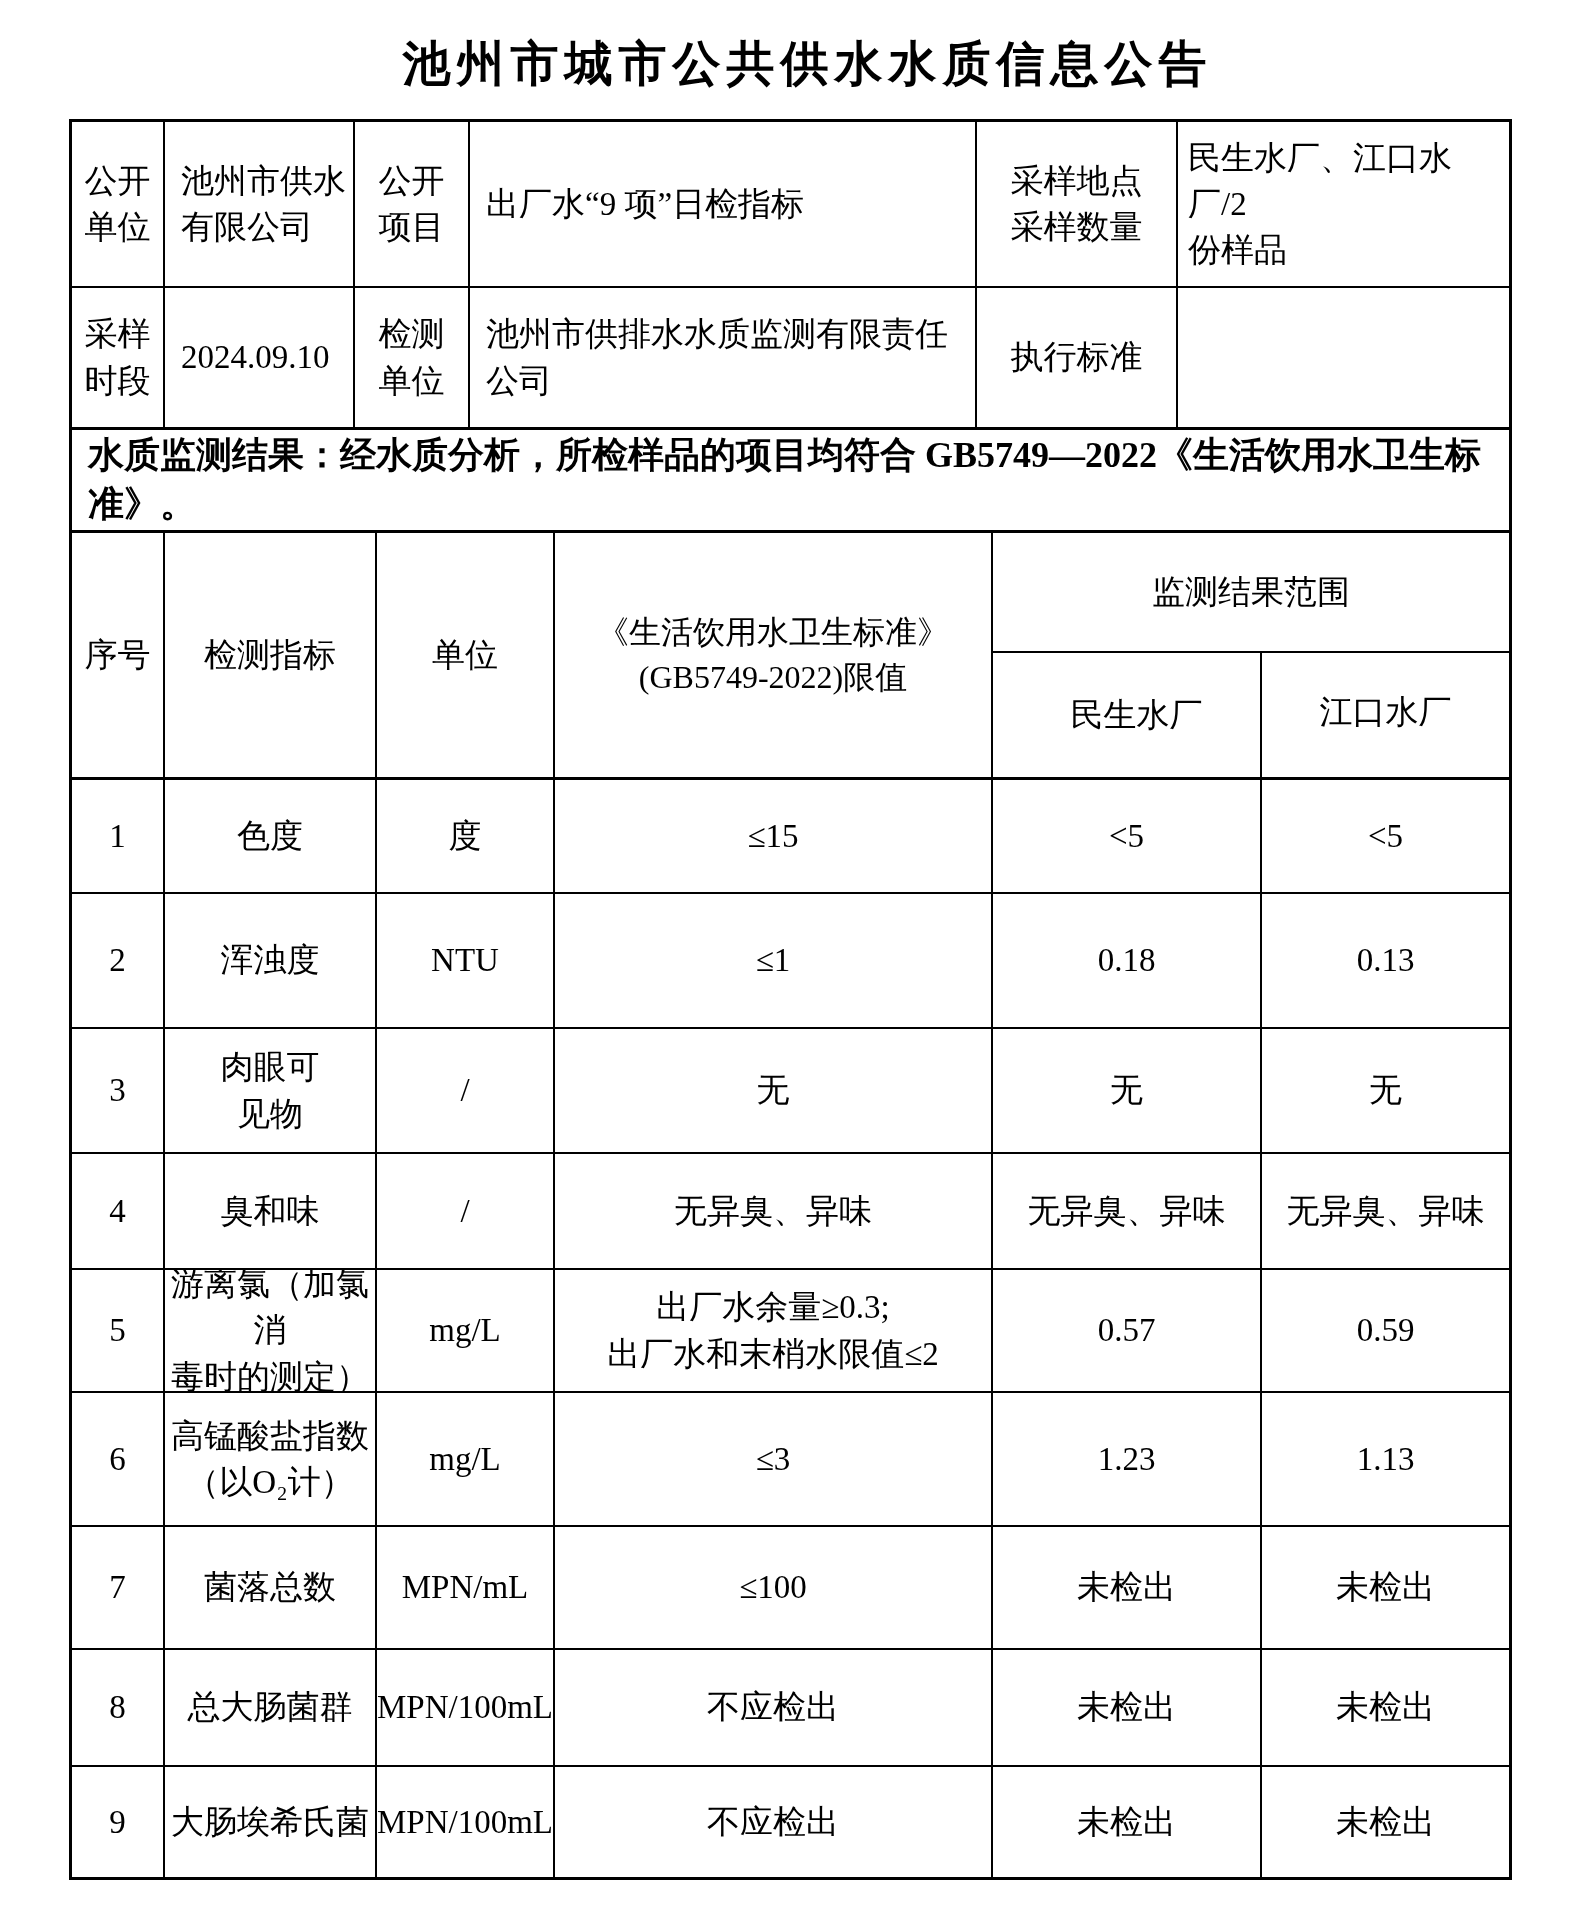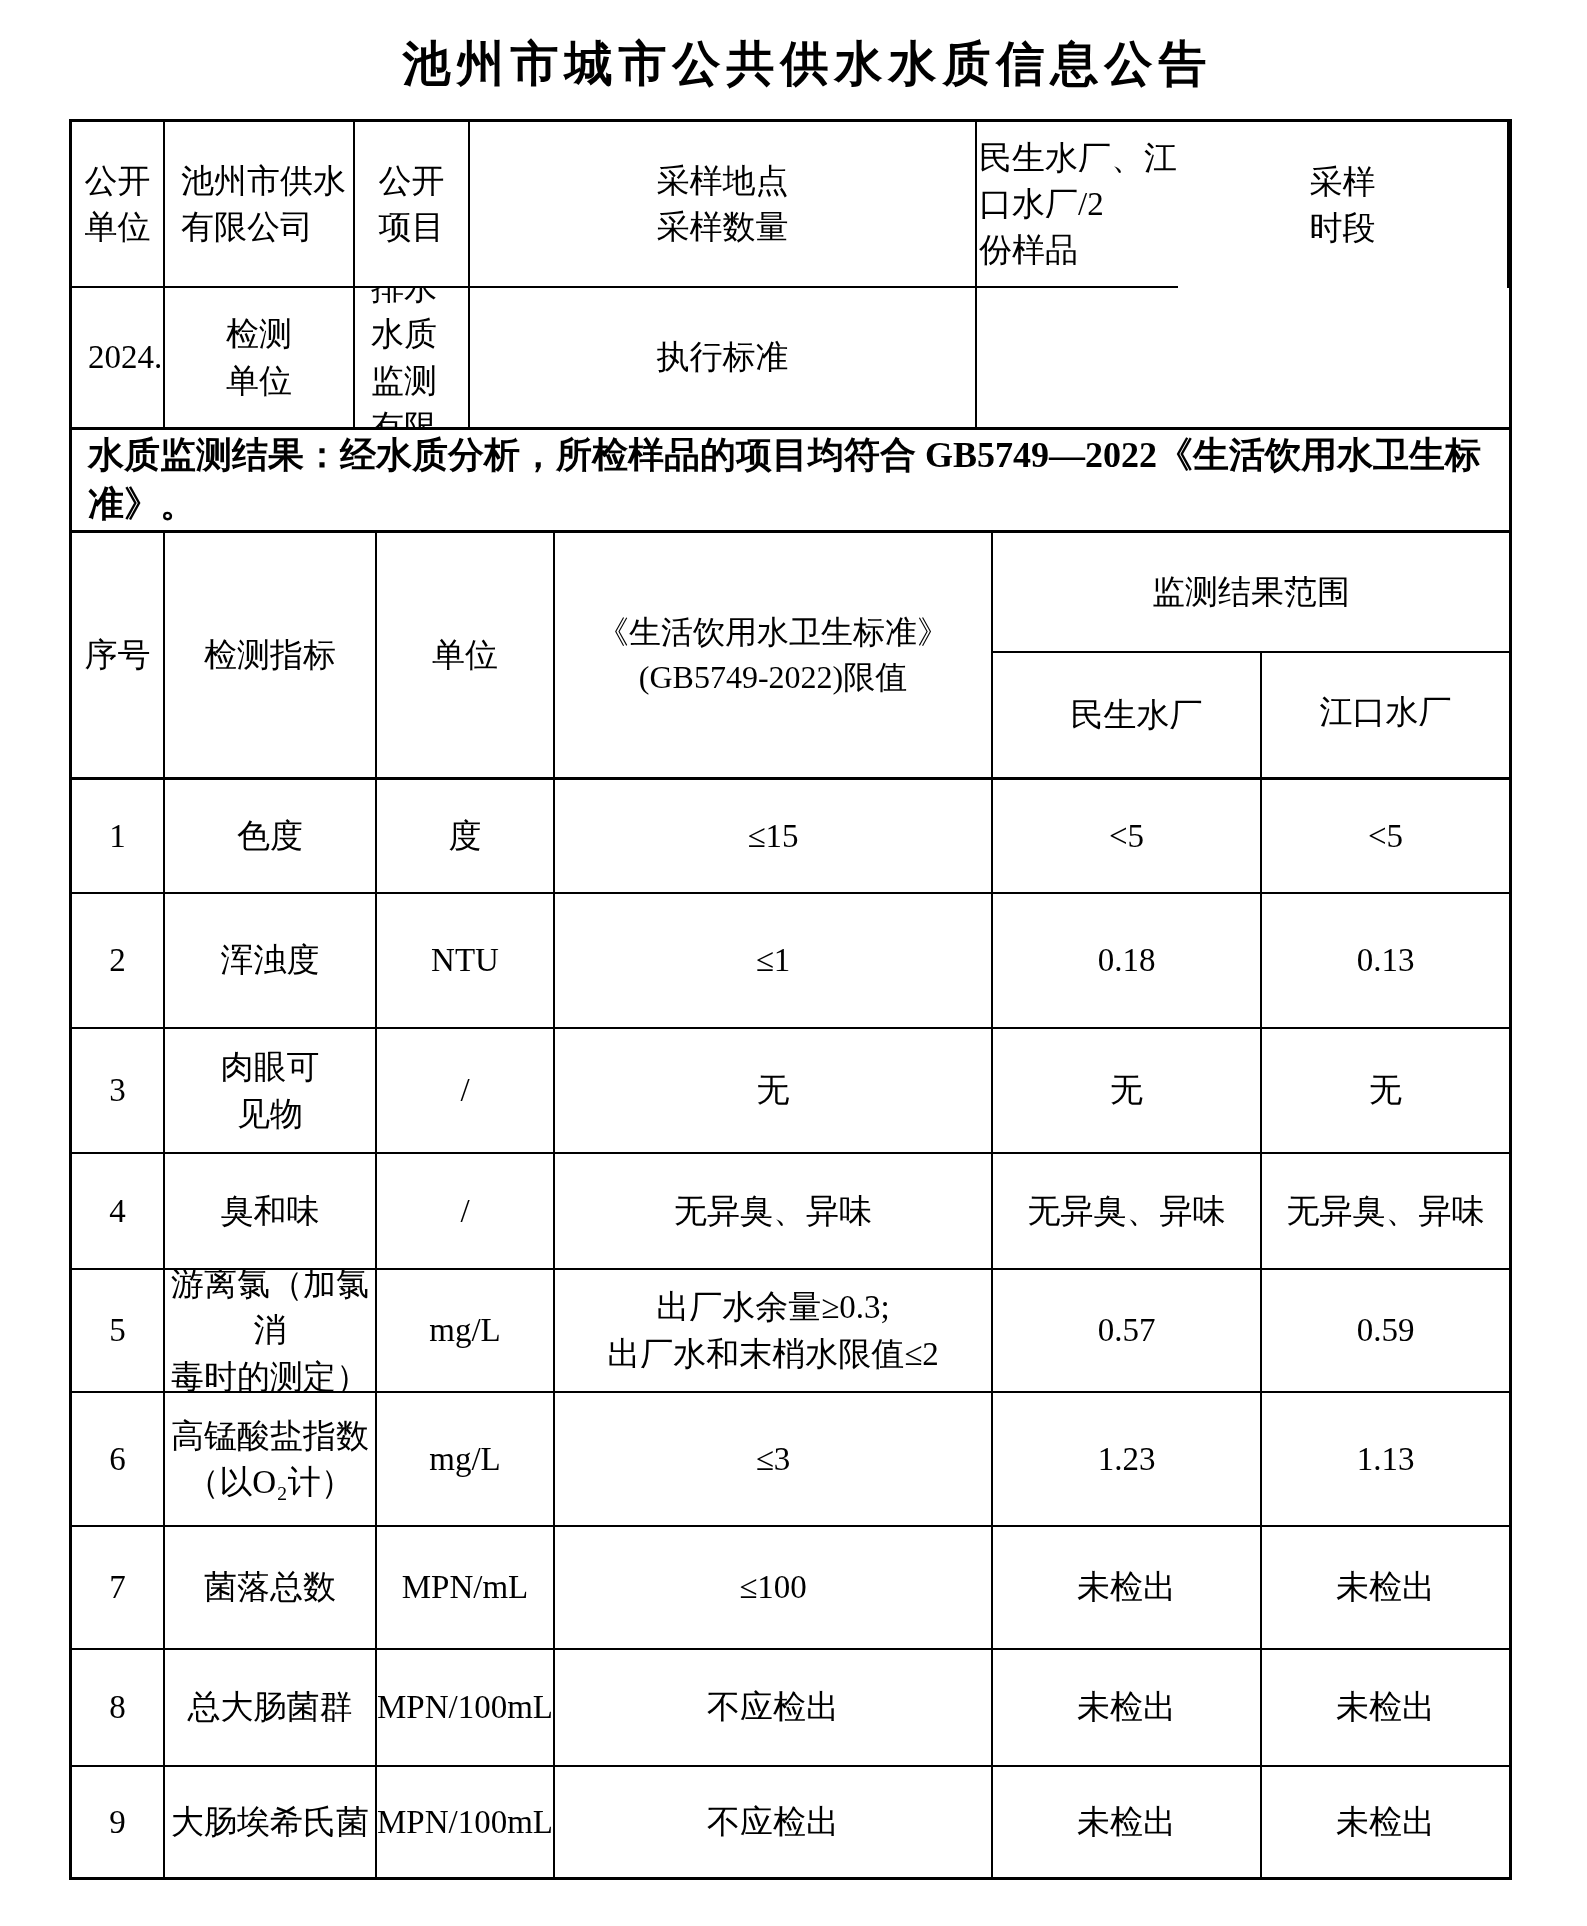--- a/index.html
+++ b/index.html
@@ -40,21 +40,21 @@
     display: flex;
     align-items: center;
     justify-content: center;
     text-align: center;
     font-size: 33px;
     line-height: 1.4;
     overflow: hidden;
   }
   .pre   { white-space: pre-line; }
   .left  { justify-content: flex-start; text-align: left; padding-left: 16px; }
-  .pad10 { padding-left: 2px; }
+  .pad10 { padding-left: 10px; }
   .br    { border-right: 2px solid #000000; }
   .bb    { border-bottom: 2px solid #000000; }
   
   .info-table {
     display: grid;
     grid-template-columns: 93px 190px 115px 507px 201px 331px;
     grid-template-rows: 166px 139px;
     border-bottom: 3px solid #000000;
     font-size: 34px;
   }
@@ -103,20 +103,21 @@
 
 <div class="doc-wrapper">
 
   <div class="info-table">
     <div class="cell pre br bb">公开
 单位</div>
     <div class="cell pre br bb left">池州市供水
 有限公司</div>
     <div class="cell pre br bb">公开
 项目</div>
+    <div class="cell br bb left">出厂水“9 项”日检指标</div>
     <div class="cell pre br bb">采样地点
 采样数量</div>
     <div class="cell pre bb left pad10">民生水厂、江口水厂/2
 份样品</div>
 
     <div class="cell pre br">采样
 时段</div>
     <div class="cell br left">2024.09.10</div>
     <div class="cell pre br">检测
 单位</div>

